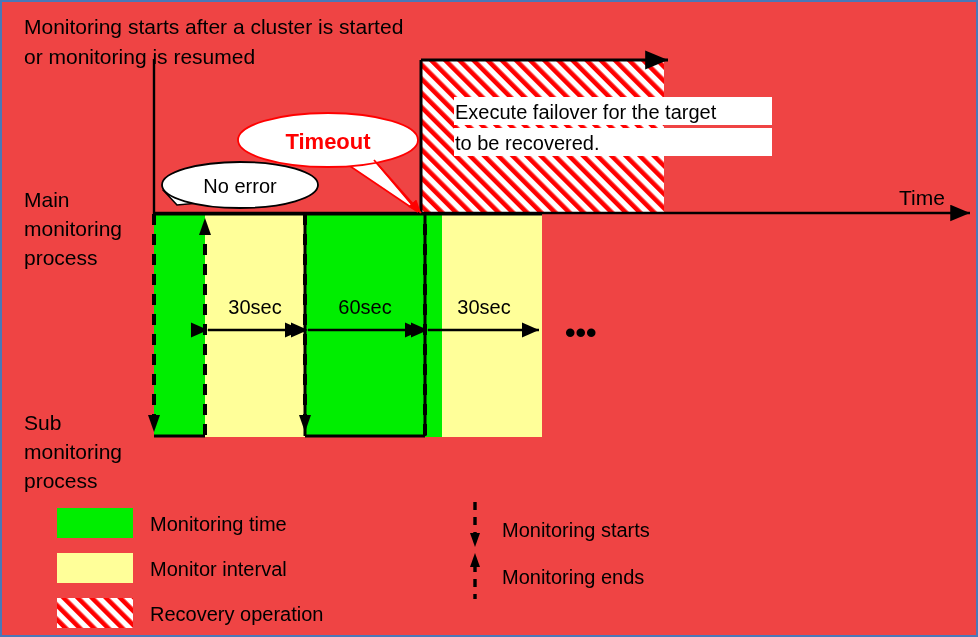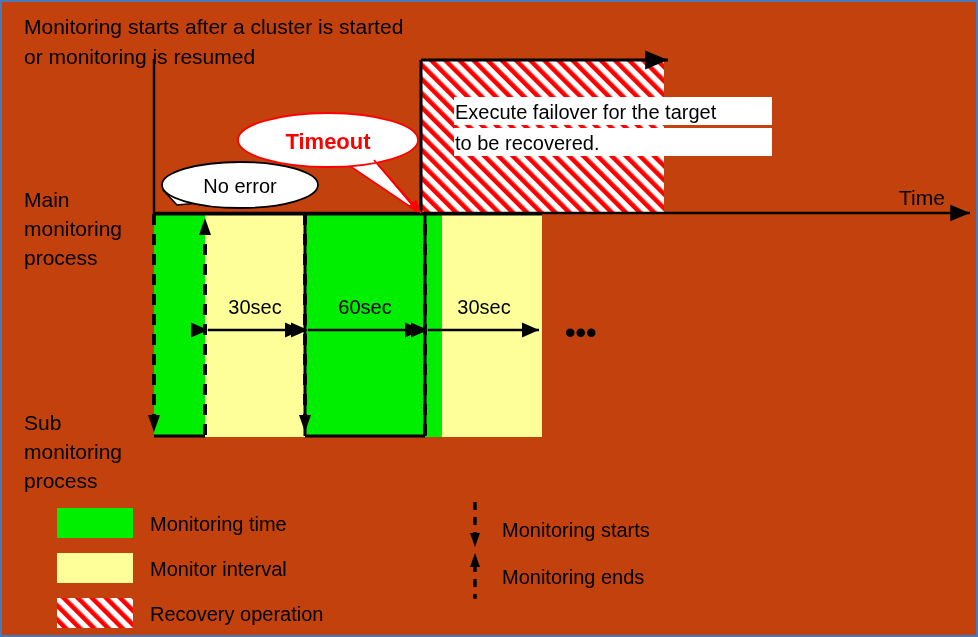--- a/index.html
+++ b/index.html
@@ -7,21 +7,21 @@
     width:978px;height:637px;
     background:#ffffff;
     font-family:"Liberation Sans", sans-serif;
     overflow:hidden;
   }
   #stage{
     position:relative;
     width:978px;height:637px;
     box-sizing:border-box;
     border:2px solid #4a78b8;
-    background:#c2410c;
+    background:#ef4444;
   }
   svg#diagram{position:absolute;left:0;top:0;width:978px;height:637px;}
   .txt{font-family:"Liberation Sans", sans-serif;fill:#000000;}
   .t-head{font-size:21px;}
   .t-lane{font-size:21px;}
   .t-sec{font-size:20px;}
   .t-time{font-size:21px;}
   .t-exec{font-size:20px;}
   .t-leg{font-size:20px;}
   .t-noerr{font-size:20px;}

